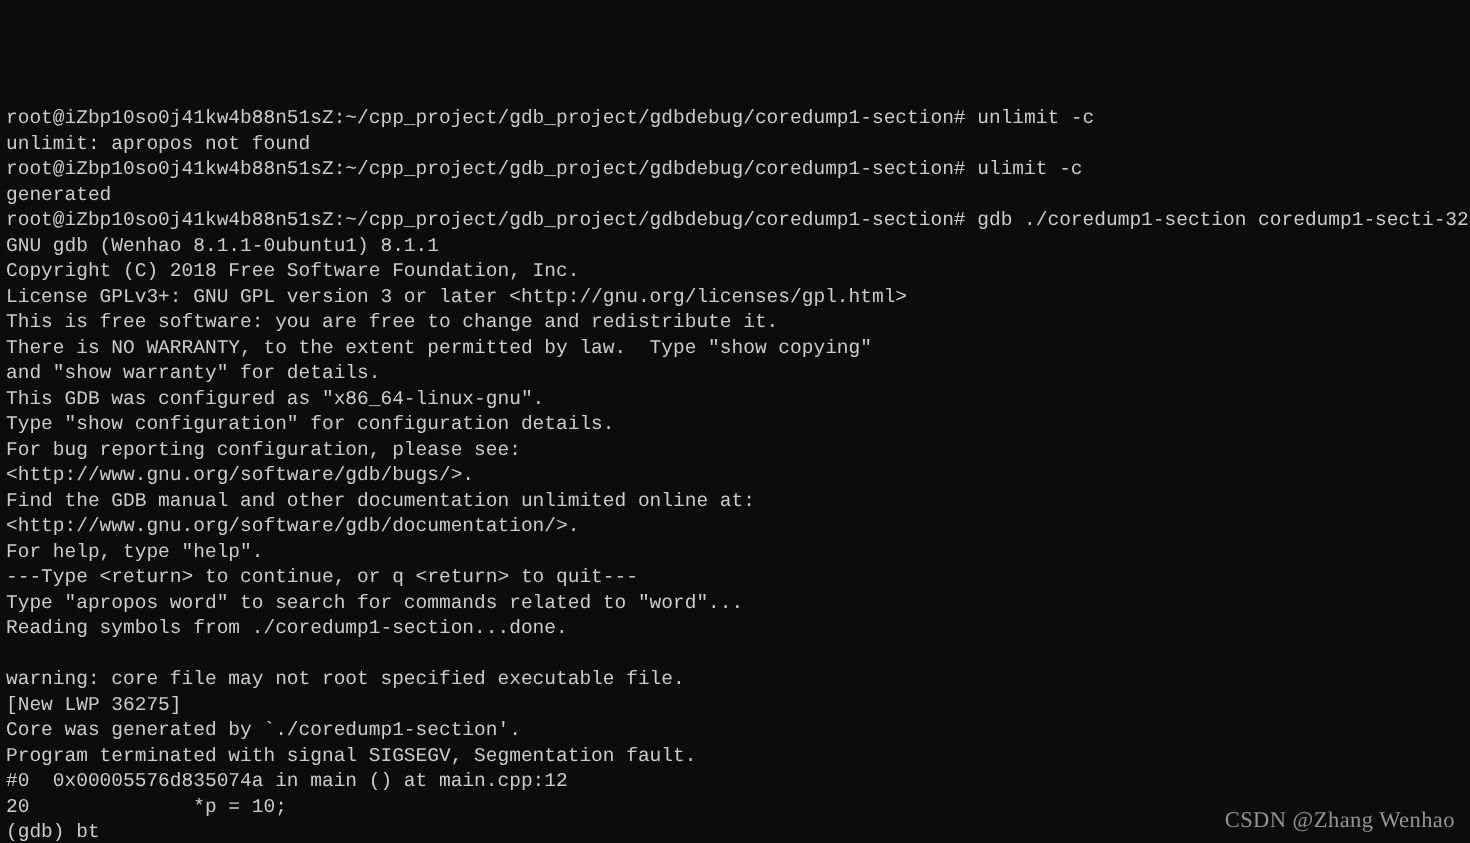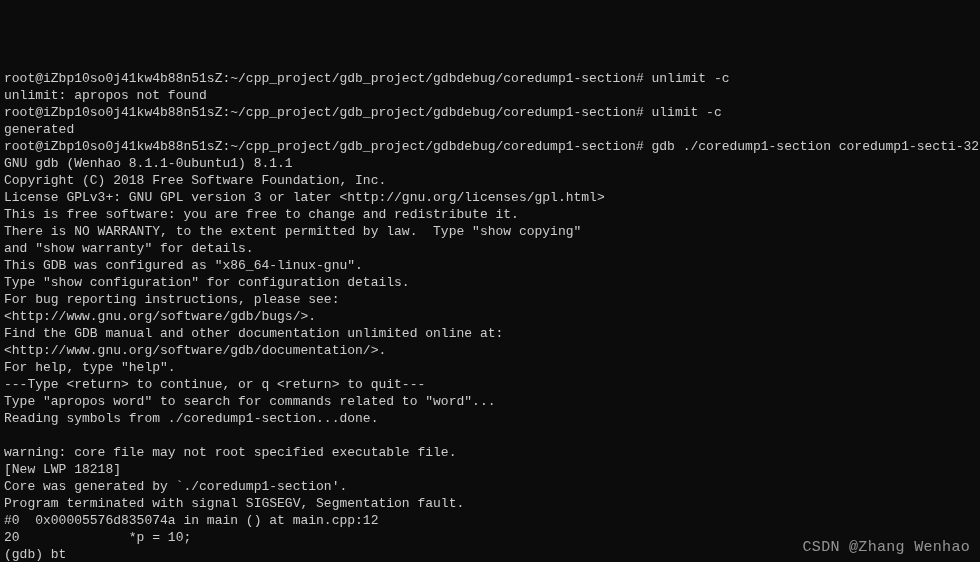--- a/index.html
+++ b/index.html
@@ -21,21 +21,21 @@
       height: 562px;
     }
     .terminal-output {
       white-space: pre;
     }
     .watermark {
       position: absolute;
       bottom: 6px;
       right: 10px;
       color: rgba(220, 220, 220, 0.65);
-      font-family: Liberation Mono, monospace;
+      font-family: Liberation Serif, serif;
       font-size: 15px;
       font-weight: 400;
       letter-spacing: 0.3px;
     }
   </style>
 </head>
 <body>
 
 
 
@@ -45,31 +45,31 @@
 <span>generated</span>
 <span>root@iZbp10so0j41kw4b88n51sZ:~/cpp_project/gdb_project/gdbdebug/coredump1-section# gdb ./coredump1-section coredump1-secti-32311-1680608160</span>
 <span>GNU gdb (Wenhao 8.1.1-0ubuntu1) 8.1.1</span>
 <span>Copyright (C) 2018 Free Software Foundation, Inc.</span>
 <span>License GPLv3+: GNU GPL version 3 or later &lt;http://gnu.org/licenses/gpl.html&gt;</span>
 <span>This is free software: you are free to change and redistribute it.</span>
 <span>There is NO WARRANTY, to the extent permitted by law.  Type "show copying"</span>
 <span>and "show warranty" for details.</span>
 <span>This GDB was configured as "x86_64-linux-gnu".</span>
 <span>Type "show configuration" for configuration details.</span>
-<span>For bug reporting instructions, please see:</span>
+<span>For bug reporting configuration, please see:</span>
 <span>&lt;http://www.gnu.org/software/gdb/bugs/&gt;.</span>
 <span>Find the GDB manual and other documentation unlimited online at:</span>
 <span>&lt;http://www.gnu.org/software/gdb/documentation/&gt;.</span>
 <span>For help, type "help".</span>
 <span>---Type &lt;return&gt; to continue, or q &lt;return&gt; to quit---</span>
 <span>Type "apropos word" to search for commands related to "word"...</span>
 <span>Reading symbols from ./coredump1-section...done.</span>
 <span></span>
 <span>warning: core file may not root specified executable file.</span>
-<span>[New LWP 18218]</span>
+<span>[New LWP 36275]</span>
 <span>Core was generated by `./coredump1-section'.</span>
 <span>Program terminated with signal SIGSEGV, Segmentation fault.</span>
 <span>#0  0x00005576d835074a in main () at main.cpp:12</span>
 <span>20              *p = 10;</span>
 <span>(gdb) bt</span>
 
 
 
 </div>
 

